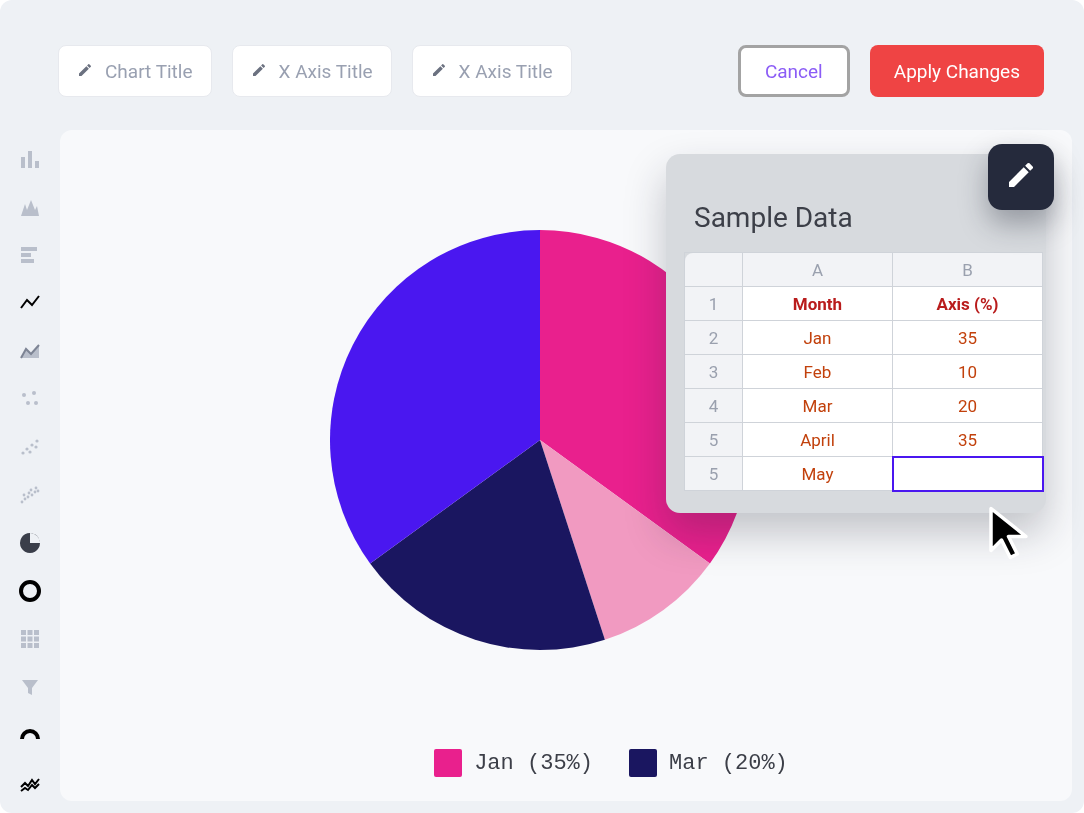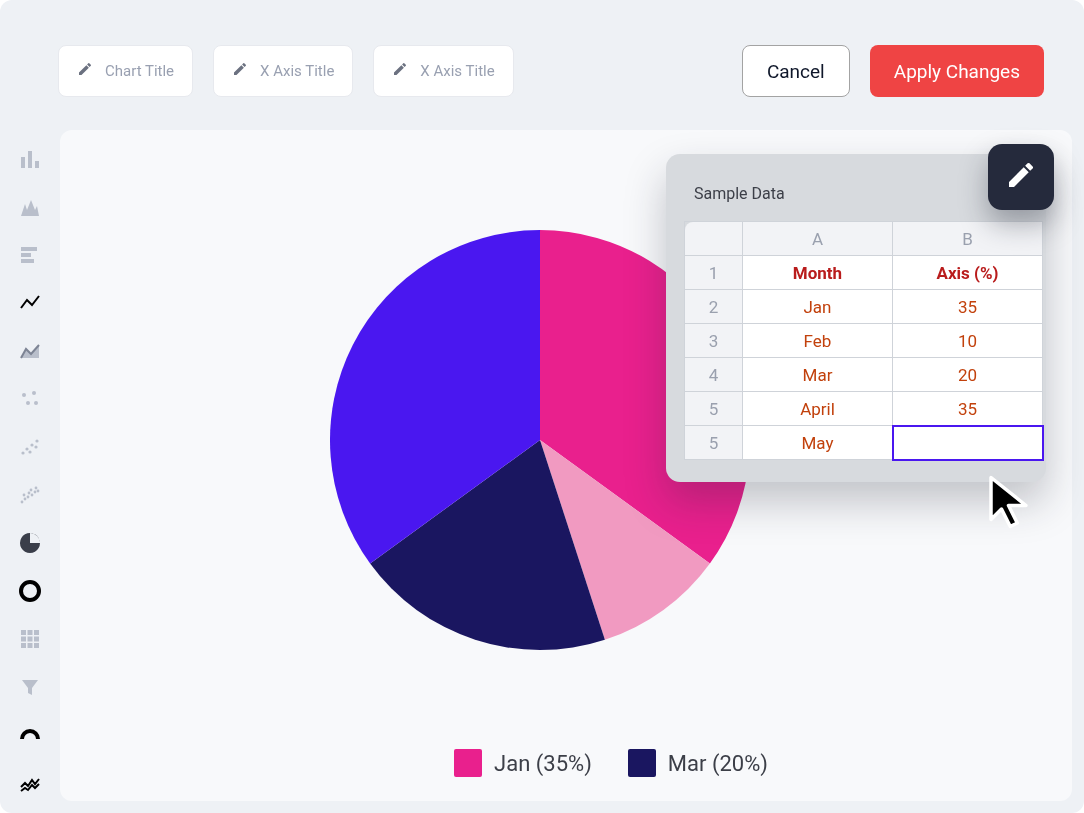--- a/index.html
+++ b/index.html
@@ -6,54 +6,54 @@
   html, body { width: 1084px; height: 813px; font-family: -apple-system, BlinkMacSystemFont, "Segoe UI", Roboto, sans-serif; background:#fff; }
   .app {
     width: 1084px; height: 813px; background:#eef1f5; border-radius: 12px; position: relative; overflow: hidden;
   }
   
   .toolbar {
     position:absolute; left:0; top:0; right:0; height:110px; padding: 32px 40px 0 58px; display:flex; align-items:center; gap:20px;
   }
   .title-input {
     background:#fff; border:1px solid #e7e9ee; border-radius:8px; height:52px; padding:0 18px;
-    display:flex; align-items:center; gap:12px; color:#99a0b1; font-size:15px; cursor:text;
+    display:flex; align-items:center; gap:12px; color:#99a0b1; font-size:19px; cursor:text;
   }
   .title-input svg { width:16px; height:16px; fill:#6b7180; }
   .spacer { flex:1; }
   .btn {
     height:52px; border-radius:8px; padding:0 24px; font-size:19px; display:flex; align-items:center; cursor:pointer;
   }
-  .btn.cancel { background:#fff; border:1px solid #a3a3a3; color:#0f172a; }
+  .btn.cancel { background:#fff; border:3px solid #a3a3a3; color:#8b5cf6; }
   .btn.apply  { background:#ef4444; color:#fff; border:none; }
   
   .sidebar {
     position:absolute; left:0; top:142px; bottom:0; width:60px; display:flex; flex-direction:column;
     gap:22px; align-items:center; padding-top:4px;
   }
   .side-icon { width:30px; height:26px; display:flex; align-items:center; justify-content:center; cursor:pointer; }
   .side-icon svg { fill:#b9bfcb; width:24px; height:24px; }
   .side-icon.active svg { fill:#3a3e4a; }
   
   .canvas {
     position:absolute; left:60px; right:12px; top:130px; bottom:12px; background:#f8f9fb; border-radius:12px;
   }
   
   .pie-wrap { position:absolute; left:260px; top:90px; width:440px; height:440px; }
   .pie-wrap svg { width:440px; height:440px; }
   
-  .legend { position:absolute; left:120px; right:30px; bottom:24px; display:flex; gap:36px; justify-content:center; }
+  .legend { position:absolute; left:120px; right:30px; bottom:24px; display:flex; gap:36px; justify-content:center;font-family:Liberation Mono, monospace; }
   .swatch { display:flex; align-items:center; gap:12px; font-size:22px; color:#3c3f48; }
   .swatch .sq { width:28px; height:28px; border-radius:2px; }
   
   .panel {
     position:absolute; right:26px; top:24px; width:380px; background:#d7dade; border-radius:14px;
     padding:26px 18px 22px 18px; box-shadow: 0 20px 40px rgba(30,35,50,.25);
   }
-  .panel-title { font-size:16px; color:#3c3f48; margin:4px 6px 18px 10px; font-weight:400; }
+  .panel-title { font-size:28px; color:#3c3f48; margin:21px 6px 18px 10px; font-weight:400; }
   .edit-fab {
     position:absolute; right:-8px; top:-10px; width:66px; height:66px; border-radius:14px;
     background:#252a3c; display:flex; align-items:center; justify-content:center;
     box-shadow:0 14px 28px rgba(30,35,50,.35); cursor:pointer;
   }
   .edit-fab svg { width:32px; height:32px; fill:#fff; }
   table.grid { border-collapse:collapse; width:100%; table-layout:fixed; background:transparent; }
   table.grid th, table.grid td {
     border:1px solid #cfd3d9; height:34px; font-size:17px; text-align:center; background:#fff; color:#c2410c;
   }

